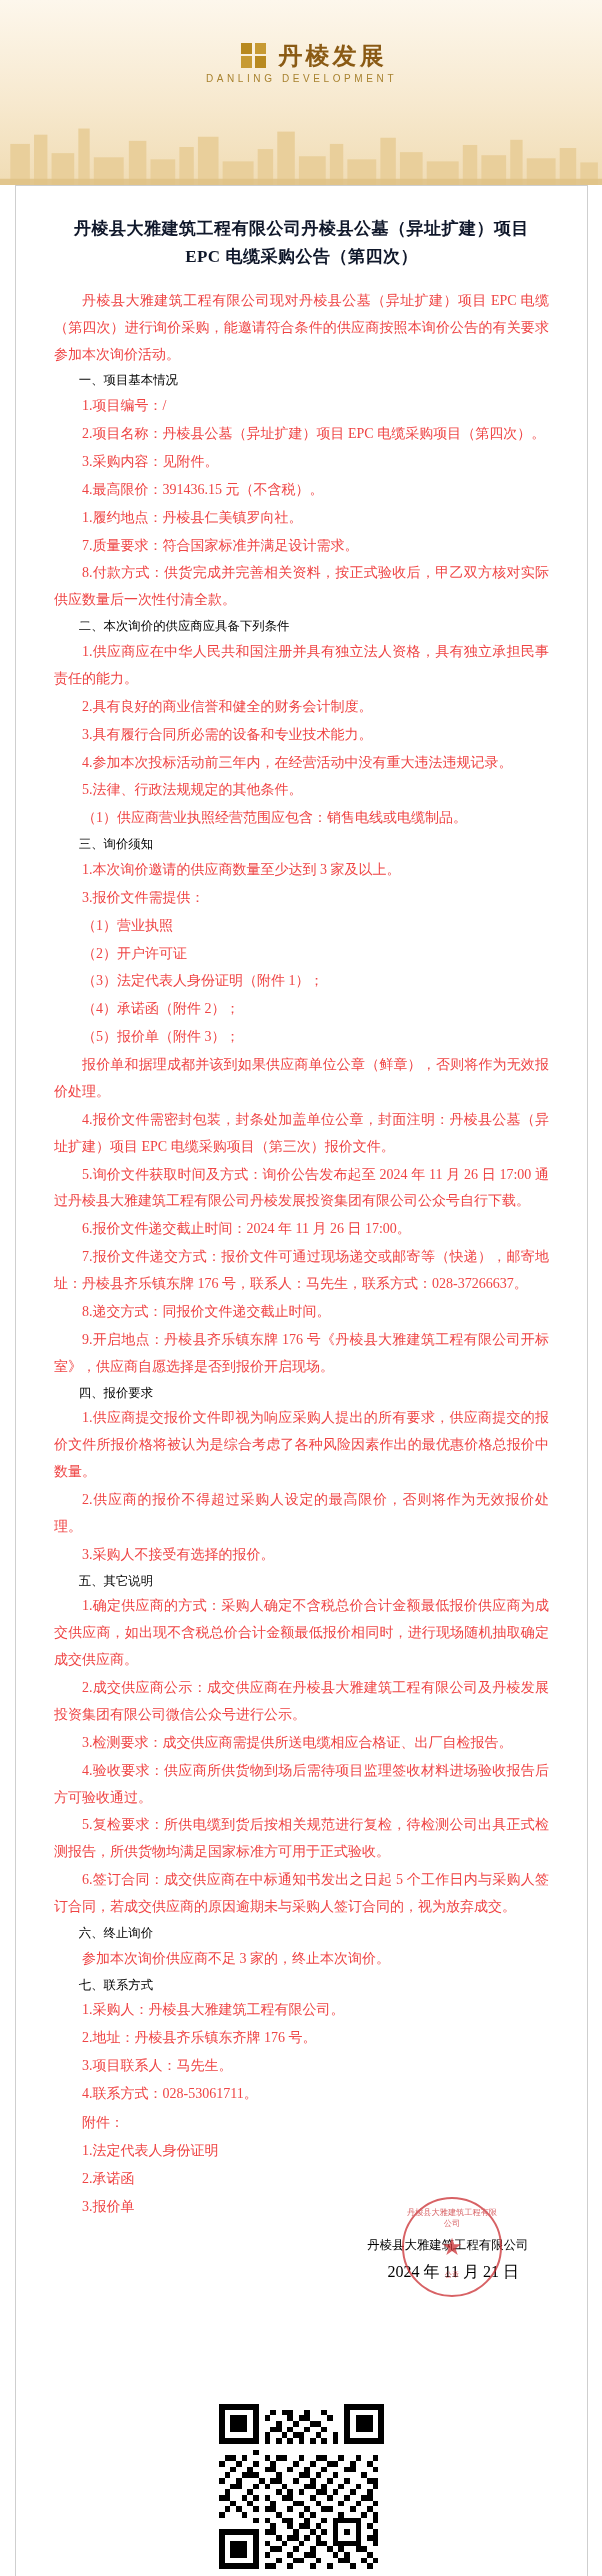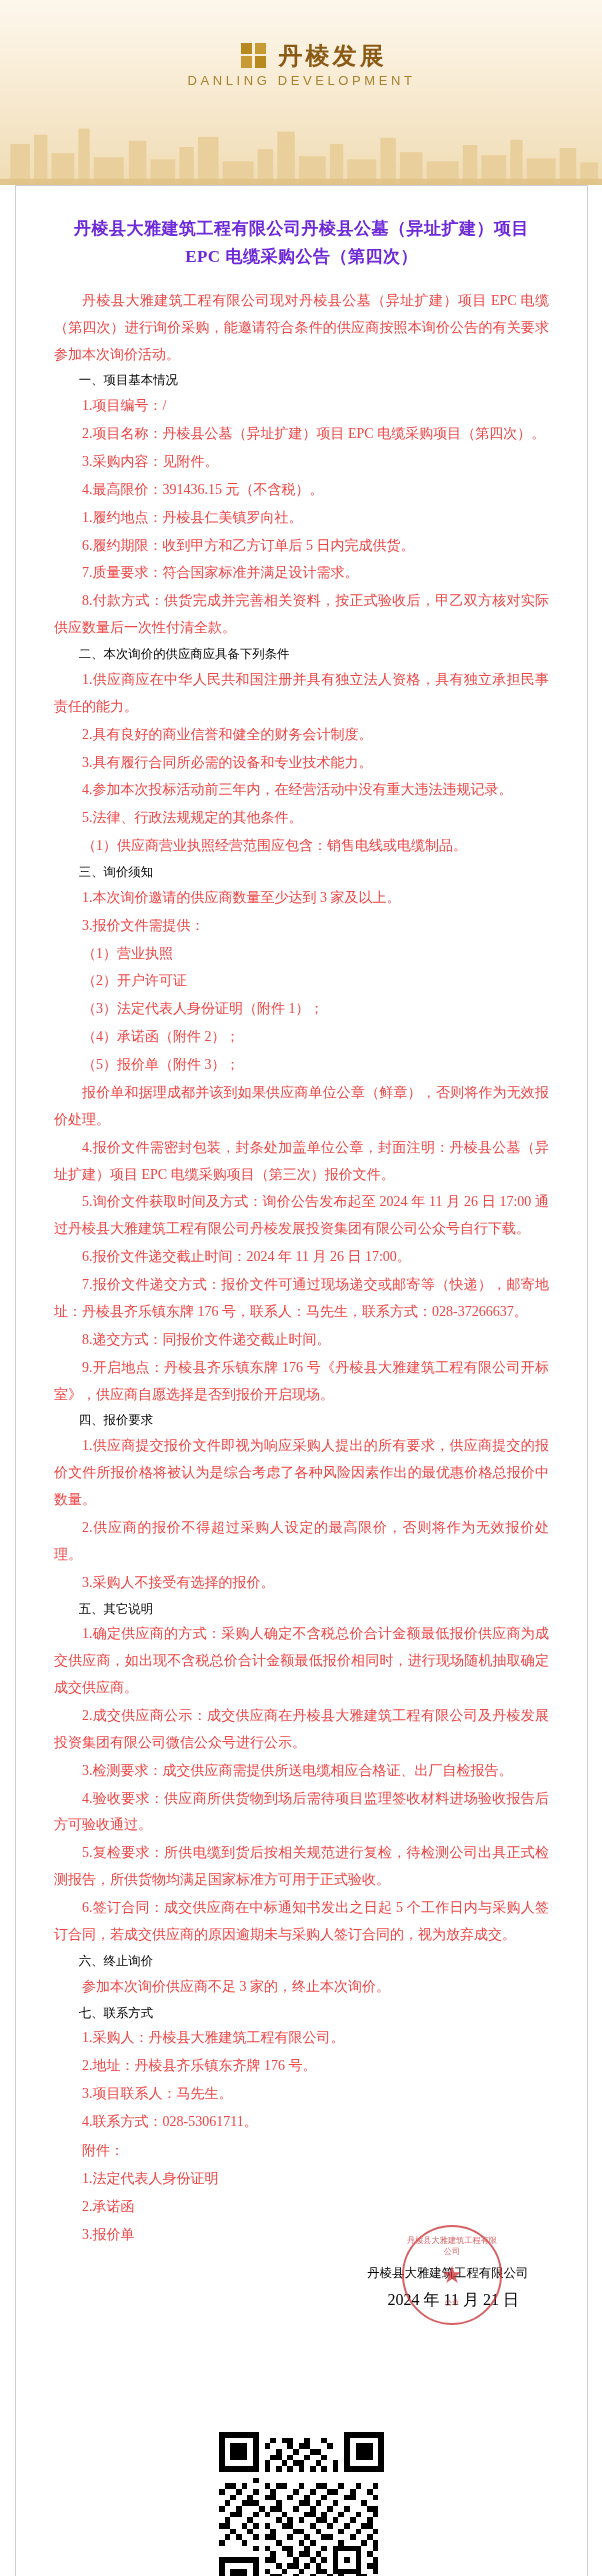--- a/index.html
+++ b/index.html
@@ -60,21 +60,21 @@
     color: #8a5a14;
     font-weight: bold;
     font-family: "Liberation Serif", "DejaVu Serif", serif;
   }
   .banner-sub-title {
     position: absolute;
     top: 73px;
     left: 0;
     width: 100%;
     text-align: center;
-    font-size: 13px;
+    font-size: 10px;
     letter-spacing: 3.6px;
     color: #a8822f;
     font-family: "Liberation Sans", sans-serif;
   }
   .skyline {
     position: absolute;
     left: 0;
     bottom: 0;
     width: 603px;
     height: 77px;
@@ -89,21 +89,21 @@
     box-sizing: border-box;
     padding: 24px 38px 31px 38px;
     min-height: 3040px;
   }
   .doc-title {
     text-align: center;
     font-size: 17px;
     font-weight: bold;
     line-height: 1.62;
     letter-spacing: 0.5px;
-    color: #6d28d9;
+    color: #0f172a;
     margin: 5.2px 0 17.5px 0;
   }
   p.para {
     font-size: 14px;
     line-height: 1.92;
     color: #ef4444;
     margin: 0 0 1px 0;
     text-align: justify;
     text-indent: 2em;
   }
@@ -239,21 +239,20 @@
     <div class="doc-title">丹棱县大雅建筑工程有限公司丹棱县公墓（异址扩建）项目 EPC 电缆采购公告（第四次）</div>
 
     <p class="para">丹棱县大雅建筑工程有限公司现对丹棱县公墓（异址扩建）项目 EPC 电缆（第四次）进行询价采购，能邀请符合条件的供应商按照本询价公告的有关要求参加本次询价活动。</p>
 
     <p class="heading">一、项目基本情况</p>
     <p class="para">1.项目编号：/</p>
     <p class="para">2.项目名称：丹棱县公墓（异址扩建）项目 EPC 电缆采购项目（第四次）。</p>
     <p class="para">3.采购内容：见附件。</p>
     <p class="para">4.最高限价：391436.15 元（不含税）。</p>
     <p class="para">1.履约地点：丹棱县仁美镇罗向社。</p>
-    <p class="para">6.履约期限：收到甲方和乙方订单后 5 日内完成供货。</p>
     <p class="para">7.质量要求：符合国家标准并满足设计需求。</p>
     <p class="para">8.付款方式：供货完成并完善相关资料，按正式验收后，甲乙双方核对实际供应数量后一次性付清全款。</p>
 
     <p class="heading">二、本次询价的供应商应具备下列条件</p>
     <p class="para">1.供应商应在中华人民共和国注册并具有独立法人资格，具有独立承担民事责任的能力。</p>
     <p class="para">2.具有良好的商业信誉和健全的财务会计制度。</p>
     <p class="para">3.具有履行合同所必需的设备和专业技术能力。</p>
     <p class="para">4.参加本次投标活动前三年内，在经营活动中没有重大违法违规记录。</p>
     <p class="para">5.法律、行政法规规定的其他条件。</p>
     <p class="para sub">（1）供应商营业执照经营范围应包含：销售电线或电缆制品。</p>

